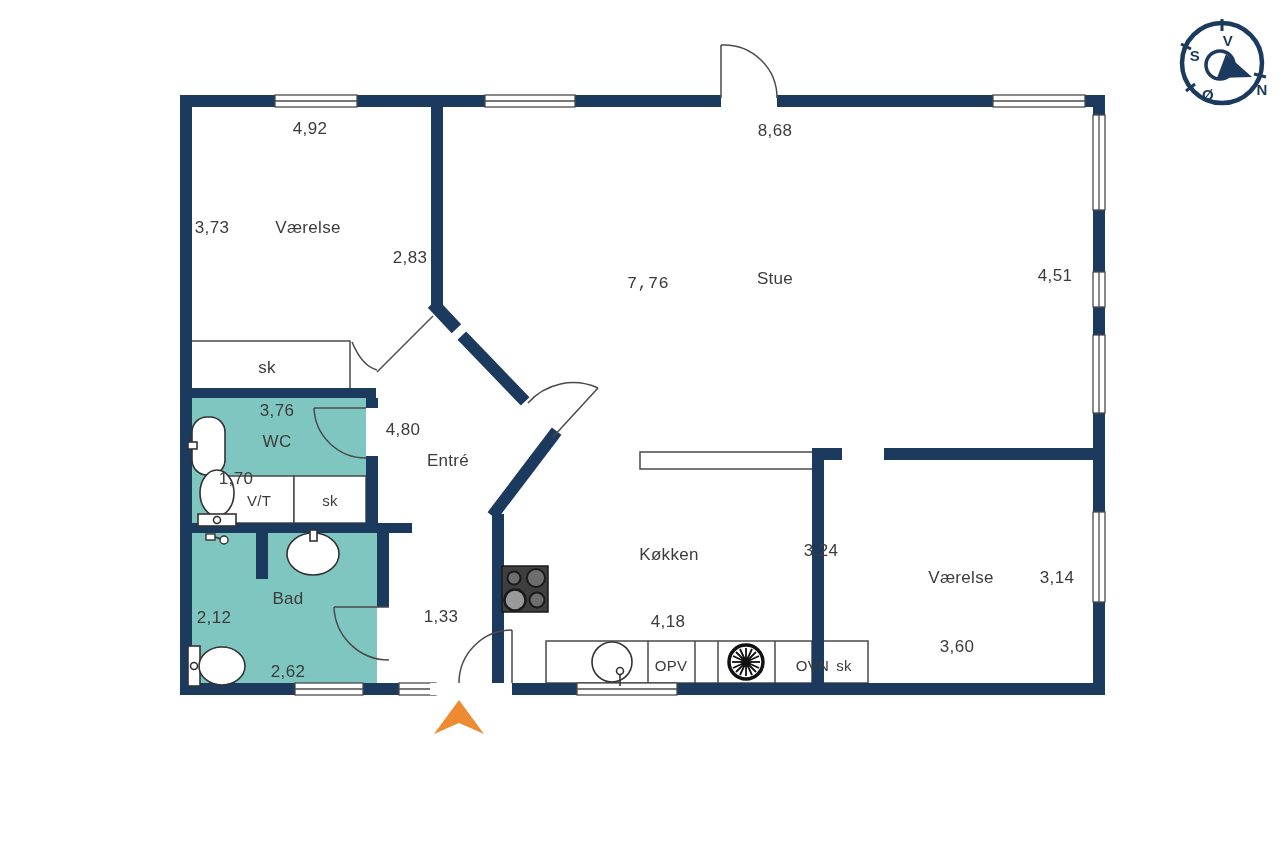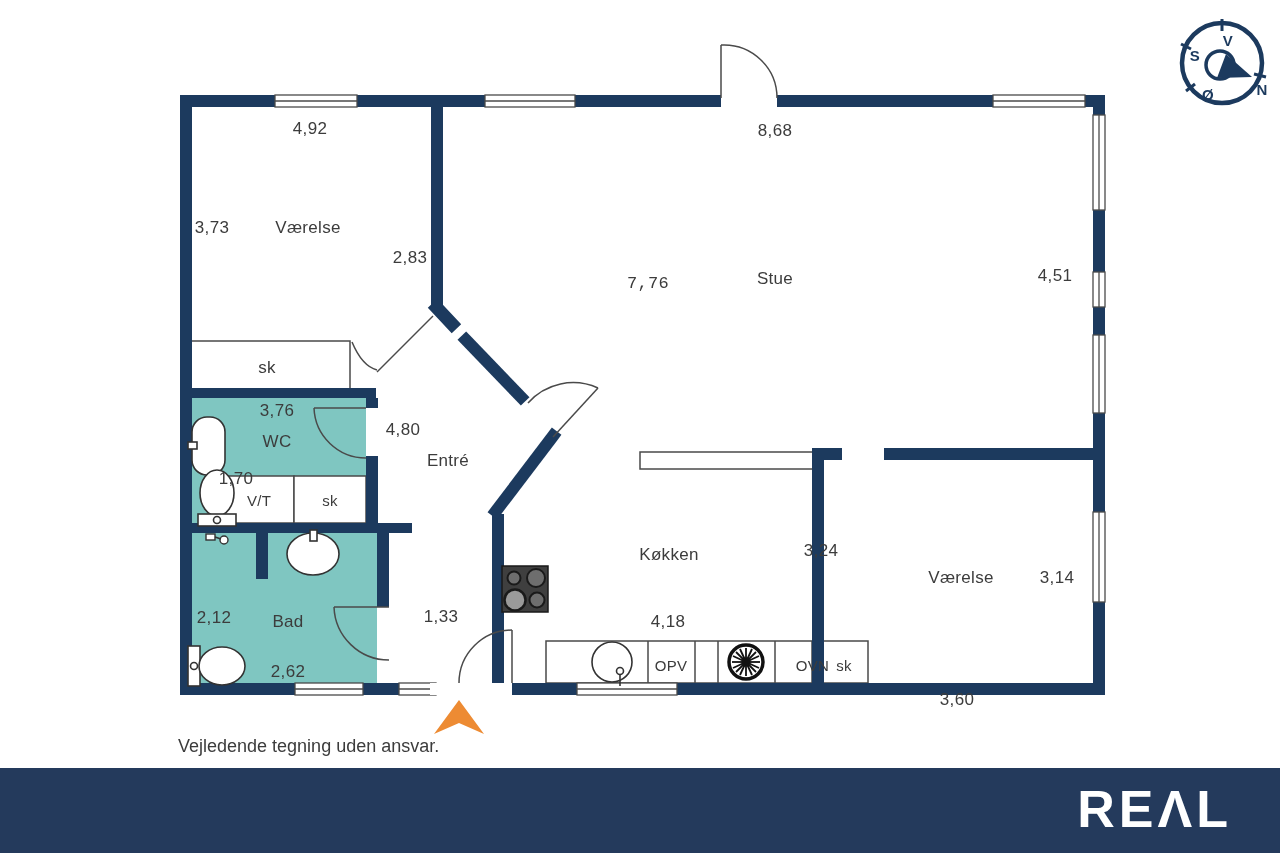--- a/index.html
+++ b/index.html
@@ -218,36 +218,32 @@
       <div class="lbl" style="left: 648px; top: 283px; font-family: Liberation Mono, monospace;">7,76</div>
       <div class="lbl" style="left: 1055px; top: 276px;">4,51</div>
       <div class="lbl" style="left: 277px; top: 411px;">3,76</div>
       <div class="lbl" style="left: 277px; top: 442px;">WC</div>
       <div class="lbl" style="left: 236px; top: 462px; margin-top: 17px;">1,70</div>
       <div class="lbl small" style="left: 259px; top: 500px;">V/T</div>
       <div class="lbl small" style="left: 330px; top: 500px;">sk</div>
       <div class="lbl" style="left: 403px; top: 430px;">4,80</div>
       <div class="lbl" style="left: 448px; top: 461px; text-align: center;">Entré</div>
       <div class="lbl" style="left: 214px; top: 618px;">2,12</div>
-      <div class="lbl" style="left: 288px; top: 622px;">Bad</div>
+      <div class="lbl" style="left: 288px; top: 599px;">Bad</div>
       <div class="lbl" style="left: 288px; top: 672px;">2,62</div>
       <div class="lbl" style="left: 441px; top: 617px;">1,33</div>
       <div class="lbl" style="left: 669px; top: 555px;">Køkken</div>
       <div class="lbl" style="left: 784px; top: 551px; margin-left: 37px;">3,24</div>
       <div class="lbl" style="left: 668px; top: 622px; text-align: right;">4,18</div>
       <div class="lbl small" style="left: 671px; top: 665px;">OPV</div>
       <div class="lbl small" style="left: 793px; top: 665px; padding-left: 39px;">OVN</div>
       <div class="lbl small" style="left: 844px; top: 665px;">sk</div>
       <div class="lbl" style="left: 961px; top: 578px;">Værelse</div>
       <div class="lbl" style="left: 1057px; top: 578px;">3,14</div>
-      <div class="lbl" style="left: 957px; top: 700px; text-align: center;">3,60</div>
+      <div class="lbl" style="left: 957px; top: 647px; text-align: center;">3,60</div>
       <div class="lbl compass-letter" style="left: 1228px; top: 40px;">V</div>
       <div class="lbl compass-letter" style="left: 1195px; top: 55px;">S</div>
       <div class="lbl compass-letter" style="left: 1262px; top: 89px;">N</div>
       <div class="lbl compass-letter" style="left: 1208px; top: 94px;">Ø</div>
     </div>
 
-  <div class="disclaimer">Vejledende tegning uden ansvar.</div>
-
-  <div class="footer">
-    <div class="logo">REΛL</div>
-  </div>
+
 </div>
 
 </body></html>

